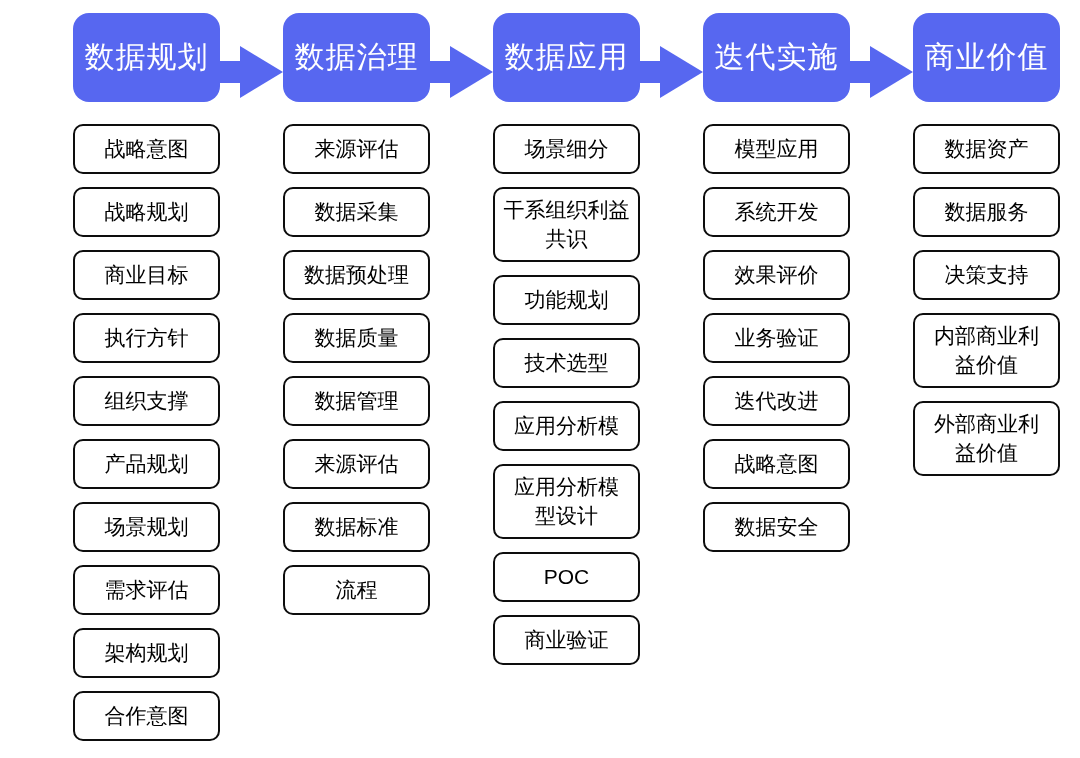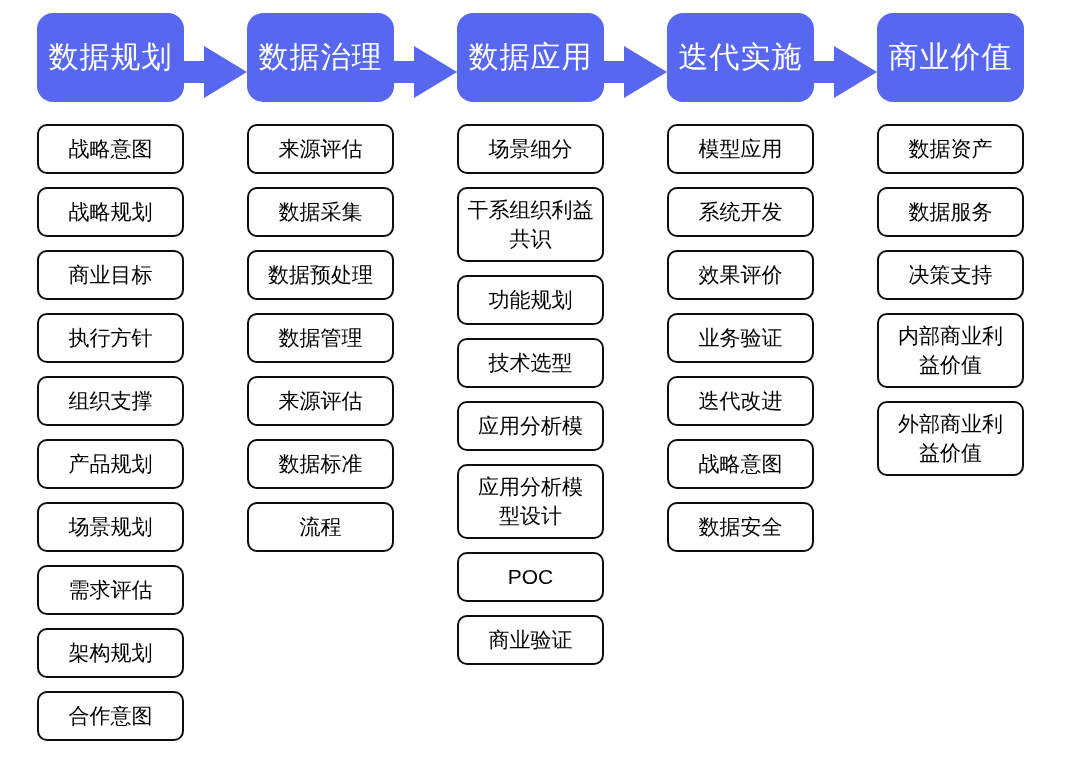--- a/index.html
+++ b/index.html
@@ -6,21 +6,21 @@
     --header-bg:#5767F0;
     --header-text:#ffffff;
     --item-border:#0d0d0d;
     --item-text:#000000;
     --bg:#ffffff;
   }
   *{box-sizing:border-box;margin:0;padding:0;}
   html,body{width:1080px;height:758px;background:var(--bg);overflow:hidden;
     font-family:"Liberation Sans","DejaVu Sans",sans-serif;}
   .canvas{position:relative;width:1080px;height:758px;background:var(--bg);}
-  .columns{display:flex;gap:63px;padding:13px 0 0 37px;}
+  .columns{display:flex;gap:63px;padding:13px 0 0 73px;}
   .stage{width:147px;flex:0 0 147px;position:relative;}
   .stage-header{
     position:relative;height:89px;background:var(--header-bg);
     border-radius:16px;display:flex;align-items:center;justify-content:center;
   }
   .stage-title{
     color:var(--header-text);font-size:30px;letter-spacing:1px;white-space:nowrap;
   }
   .arrow{
     position:absolute;left:100%;top:33px;width:63px;height:52px;
@@ -103,20 +103,23 @@
           <div class="item">
             <span>来源评估</span>
           </div>
           <div class="item">
             <span>数据采集</span>
           </div>
           <div class="item">
             <span>数据预处理</span>
           </div>
           <div class="item">
+            <span>数据质量</span>
+          </div>
+          <div class="item">
             <span>数据管理</span>
           </div>
           <div class="item">
             <span>来源评估</span>
           </div>
           <div class="item">
             <span>数据标准</span>
           </div>
           <div class="item">
             <span>流程</span>

